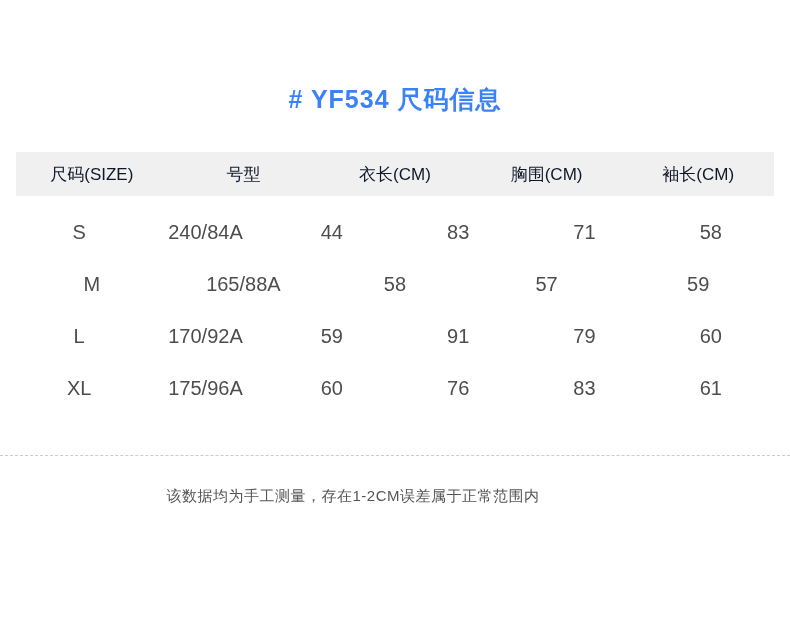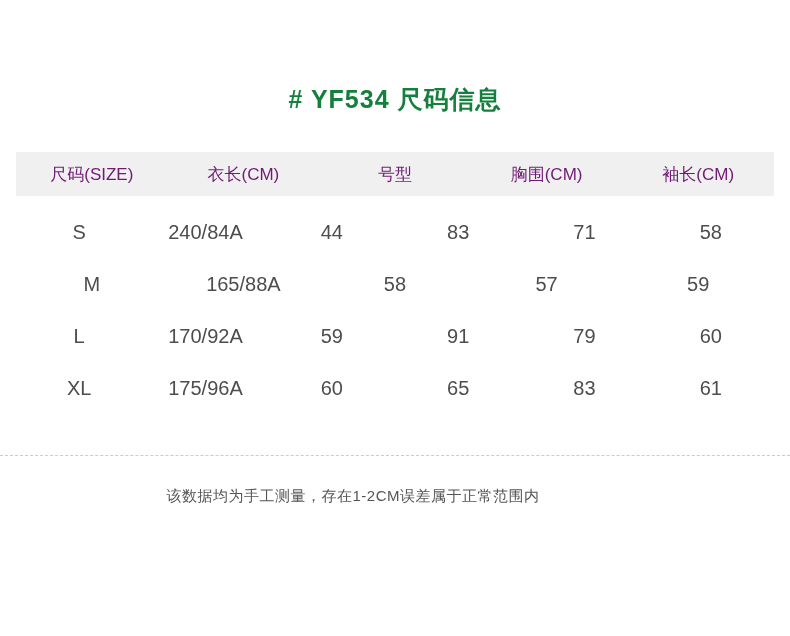--- a/index.html
+++ b/index.html
@@ -16,40 +16,40 @@
     overflow: hidden;
   }
   .title {
     position: absolute;
     top: 83px;
     left: 0;
     width: 790px;
     text-align: center;
     font-size: 25px;
     font-weight: bold;
-    color: #15803d;
+    color: #3b82f6;
     letter-spacing: 1px;
   }
   .size-table {
     position: absolute;
     left: 16px;
     top: 152px;
     width: 758px;
   }
   .thead {
     display: flex;
     height: 44px;
     background: #f0f0f0;
     align-items: center;
   }
   .th {
     flex: 1;
     text-align: center;
     font-size: 17px;
-    color: #701a75;
+    color: #0f172a;
     white-space: nowrap;
   }
   .tbody {
     padding-top: 10px;
   }
   .tr {
     display: flex;
     height: 52px;
     align-items: center;
   }
@@ -83,22 +83,22 @@
 <body>
 
 <div class="page">
 
   <div class="title"># YF534 尺码信息</div>
 
   <div class="size-table">
 
     <div class="thead">
       <div class="th">尺码(SIZE)</div>
+      <div class="th">号型</div>
       <div class="th">衣长(CM)</div>
-      <div class="th">号型</div>
       <div class="th">胸围(CM)</div>
       <div class="th">袖长(CM)</div>
     </div>
 
     <div class="tbody">
 
       <div class="tr">
         <div class="td">S</div>
         <div class="td">240/84A</div>
         <div class="td">44</div>
@@ -121,21 +121,21 @@
         <div class="td">59</div>
         <div class="td">91</div>
         <div class="td">79</div>
         <div class="td">60</div>
       </div>
 
       <div class="tr">
         <div class="td">XL</div>
         <div class="td">175/96A</div>
         <div class="td">60</div>
-        <div class="td">65</div>
+        <div class="td">76</div>
         <div class="td">83</div>
         <div class="td">61</div>
       </div>
 
     </div>
   </div>
 
   <div class="divider"></div>
 
   <div class="note">该数据均为手工测量，存在1-2CM误差属于正常范围内</div>

